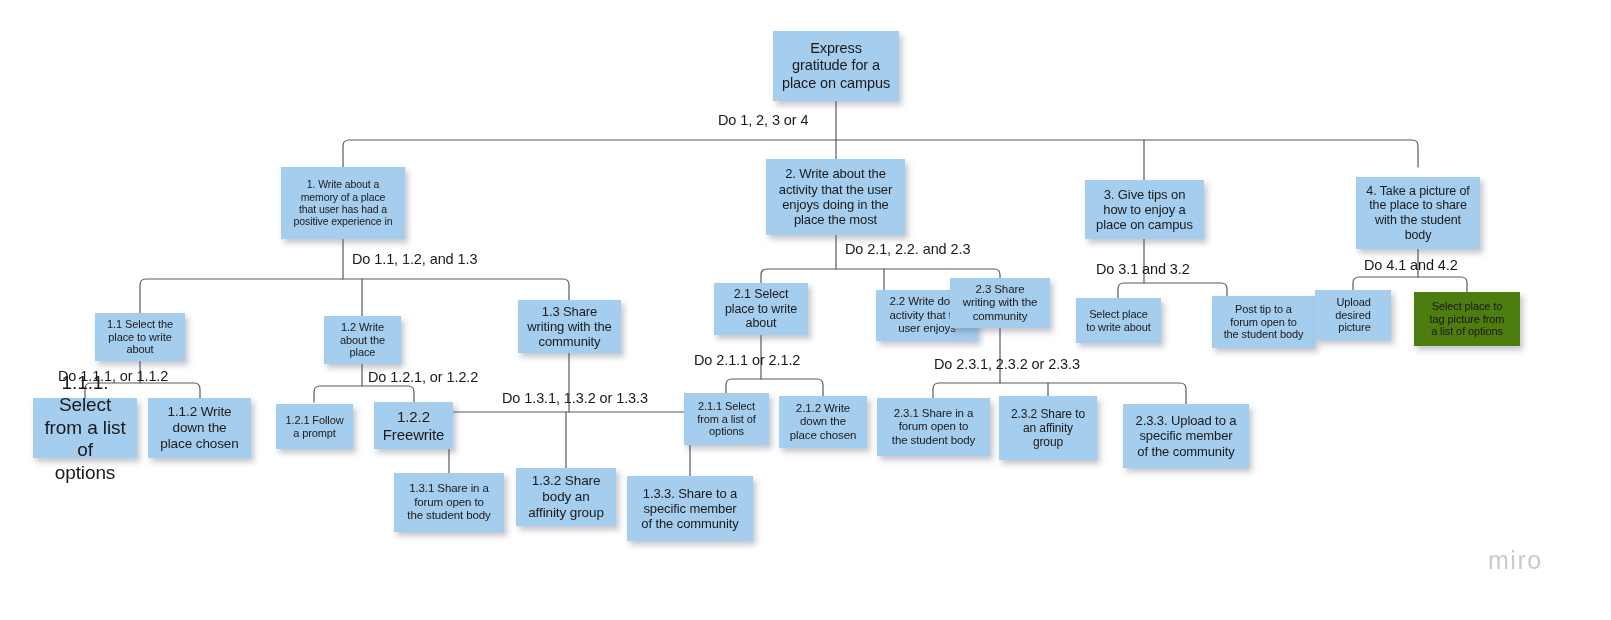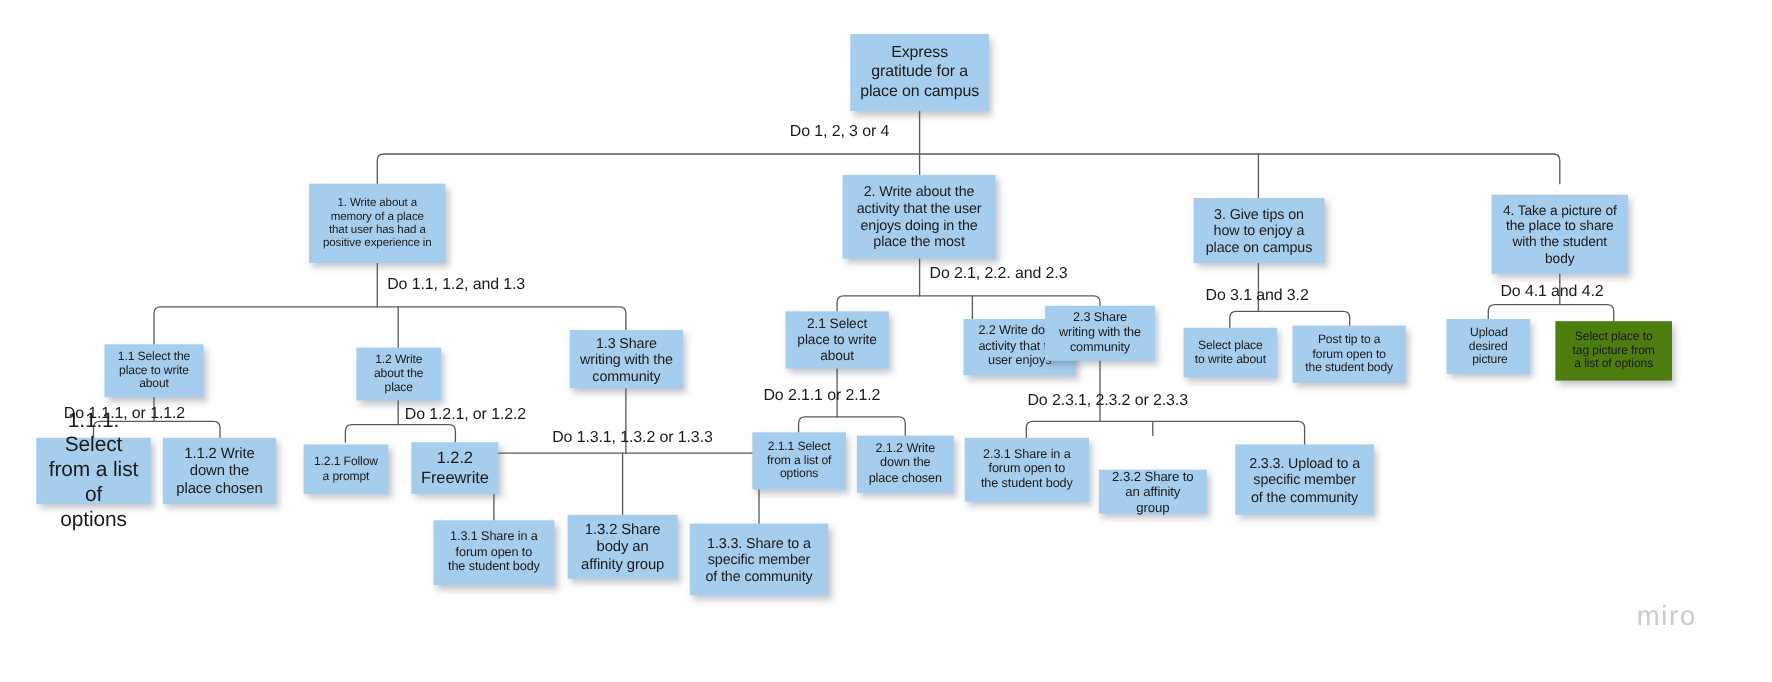--- a/index.html
+++ b/index.html
@@ -167,30 +167,30 @@
 
   <div class="note" style="left: 684px; top: 393px; width: 85px; height: 52px; font-size: 11px; background: rgb(165, 205, 238); color: rgb(26, 26, 26);">2.1.1 Select
 from a list of
 options</div>
   <div class="note" style="left: 779px; top: 396px; width: 88px; height: 52px; font-size: 11.5px; background: rgb(165, 205, 238); color: rgb(26, 26, 26);">2.1.2 Write
 down the
 place chosen</div>
   <div class="note" style="left: 877px; top: 398px; width: 113px; height: 58px; font-size: 11.5px; background: rgb(165, 205, 238); color: rgb(26, 26, 26);">2.3.1 Share in a
 forum open to
 the student body</div>
-  <div class="note" style="left: 999px; top: 396px; width: 98px; height: 40px; font-size: 12px; background: rgb(165, 205, 238); color: rgb(26, 26, 26); margin-top: 31px;">2.3.2 Share to
+  <div class="note" style="left: 999px; top: 396px; width: 98px; height: 64px; font-size: 12px; background: rgb(165, 205, 238); color: rgb(26, 26, 26);">2.3.2 Share to
 an affinity
 group</div>
   <div class="note" style="left: 1123px; top: 404px; width: 126px; height: 64px; font-size: 13px; background: rgb(165, 205, 238); color: rgb(26, 26, 26);">2.3.3. Upload to a
 specific member
 of the community</div>
 
   <div class="note" style="left: 1076px; top: 298px; width: 85px; height: 45px; font-size: 11px; background: rgb(165, 205, 238); color: rgb(26, 26, 26);">Select place
 to write about</div>
-  <div class="note" style="left: 1175px; top: 296px; width: 103px; height: 52px; font-size: 11px; background: rgb(165, 205, 238); color: rgb(26, 26, 26);">Post tip to a
+  <div class="note" style="left: 1212px; top: 296px; width: 103px; height: 52px; font-size: 11px; background: rgb(165, 205, 238); color: rgb(26, 26, 26);">Post tip to a
 forum open to
 the student body</div>
 
   <div class="note" style="left: 1315px; top: 290px; width: 76px; height: 50px; font-size: 11px; background: rgb(165, 205, 238); color: rgb(26, 26, 26); text-align: right;">Upload
 desired
 picture</div>
   <div class="note" style="left: 1414px; top: 292px; width: 106px; height: 54px; font-size: 11px; background: #4d7c0f; color: rgb(26, 26, 26);">Select place to
 tag picture from
 a list of options</div>
 

